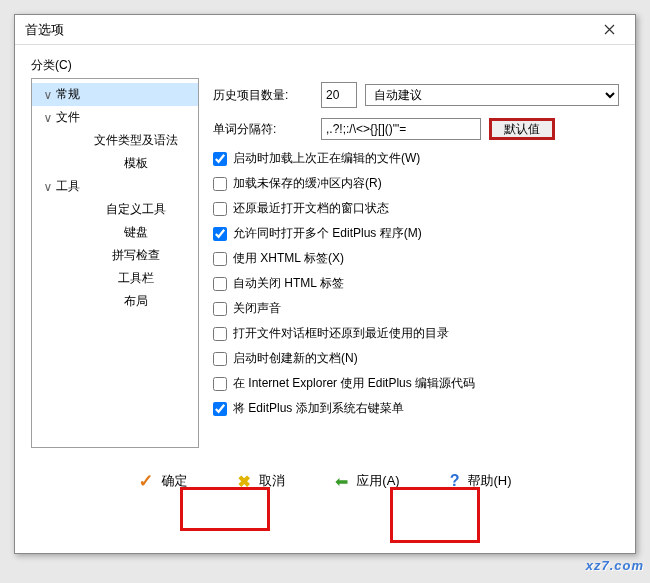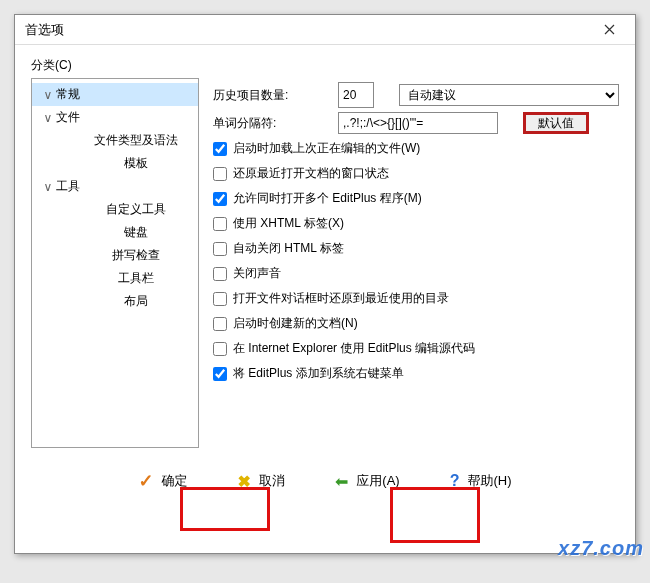--- a/index.html
+++ b/index.html
@@ -11,35 +11,35 @@
 .body { padding: 12px 16px 0 16px; }
 .cat-label { font-size: 12px; margin-bottom: 4px; display: block; }
 .content-row { display: flex; gap: 14px; }
 .tree-box { width: 168px; height: 370px; border: 1px solid #9e9e9e; padding: 4px 0; overflow: auto; background: #fff; }
 .tree-item { padding: 3px 4px 3px 10px; white-space: nowrap; cursor: default; display: flex; align-items: center; }
 .tree-item.selected { background: #cde8ff; }
 .tree-expander { display: inline-block; width: 12px; text-align: center; color: #666; margin-right: 2px; }
 .tree-label { }
 .tree-indent-2 { padding-left: 46px; justify-content: center; }
 .right-panel { flex: 1; padding-top: 4px; }
-.form-row { display: flex; align-items: center; gap: 25px; margin-bottom: 4px; }
+.form-row { display: flex; align-items: center; gap: 8px; margin-bottom: 10px; }
 .form-label { width: 100px; }
 .num-input { width: 36px; height: 22px; border: 1px solid #888; padding: 12px 4px; font-size: 12px; }
 .sel { flex: 1; height: 22px; border: 1px solid #888; padding: 0 4px; font-size: 12px; background: #fff; }
 .txt-input { width: 160px; height: 22px; border: 1px solid #888; padding: 0 4px; font-size: 12px; }
 .btn-default { height: 22px; padding: 0 12px; border: 3px solid #b91c1c; background: #efefef; font-size: 12px; cursor: pointer; }
 .checks { margin-top: 6px; }
 .check-row { display: flex; align-items: center; margin-bottom: 8px; }
 .check-row input[type="checkbox"] { margin-right: 6px; width: 14px; height: 14px; }
 .btnbar { display: flex; justify-content: center; gap: 26px; padding: 20px 0 18px 0; }
 .action-btn { display: inline-flex; align-items: center; gap: 8px; height: 26px; padding: 0 12px; background: none; border: none; font-size: 13px; cursor: pointer; }
 .hl-red { position: absolute; border: 3px solid #e01010; pointer-events: none; }
 .hl1 { left: 180px; top: 487px; width: 90px; height: 44px; }
 .hl2 { left: 390px; top: 487px; width: 90px; height: 56px; }
-.watermark { position: absolute; right: 6px; bottom: 23px; font-size: 20px; font-style: italic; color: #2a6fd6; font-weight: bold; letter-spacing: 1px; opacity: 0.9; text-shadow: 1px 1px 0 #fff; }
+.watermark { position: absolute; right: 6px; bottom: 10px; font-size: 13px; font-style: italic; color: #2a6fd6; font-weight: bold; letter-spacing: 1px; opacity: 0.9; text-shadow: 1px 1px 0 #fff; }
 .icon-check { color: #e07a1a; font-size: 18px; font-weight: bold; }
 .icon-x { color: #e0b400; font-size: 16px; font-weight: bold; }
 .icon-arrow { color: #3a9a2a; font-size: 16px; }
 .icon-q { color: #2a6fd6; font-size: 16px; font-weight: bold; }
 </style>
 </head>
 <body>
 
 <div class="dialog">
   <div class="titlebar">
@@ -101,20 +101,24 @@
           <input class="txt-input" value=",.?!;:/\&lt;&gt;{}[]()&quot;'=" style="">
           <button class="btn-default">默认值</button>
         </div>
         <div class="checks" id="checks">
             <div class="check-row">
               <input type="checkbox" checked="" style="">
               <label>启动时加载上次正在编辑的文件(W)</label>
             </div>
             <div class="check-row">
               <input type="checkbox" style="">
+              <label>加载未保存的缓冲区内容(R)</label>
+            </div>
+            <div class="check-row">
+              <input type="checkbox" style="">
               <label>还原最近打开文档的窗口状态</label>
             </div>
             <div class="check-row">
               <input type="checkbox" checked="" style="">
               <label>允许同时打开多个 EditPlus 程序(M)</label>
             </div>
             <div class="check-row">
               <input type="checkbox" style="">
               <label>使用 XHTML 标签(X)</label>
             </div>

